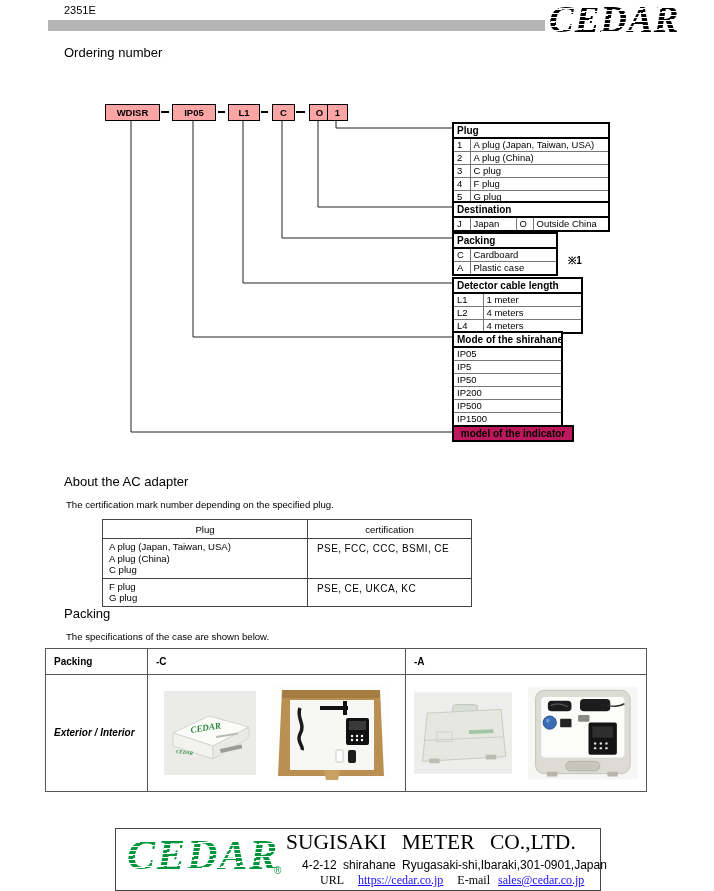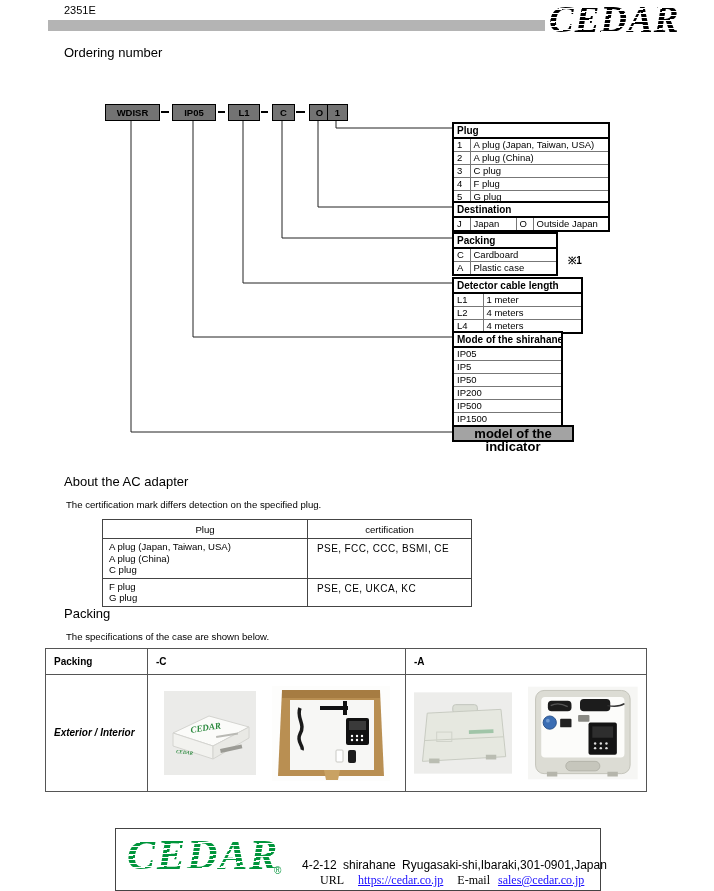--- a/index.html
+++ b/index.html
@@ -13,35 +13,35 @@
             font-style:italic;font-weight:bold;font-size:37px;letter-spacing:1px;color:#000;}
   .stripes{position:absolute;pointer-events:none;
            background:repeating-linear-gradient(177deg,transparent 0,transparent 3px,#fff 3px,#fff 4.2px);}
 
   .h1{position:absolute;font-size:13px;}
   .body-text{position:absolute;font-size:9.6px;line-height:12.5px;}
   .justify{text-align:justify;}
 
   
   .code-box{position:absolute;top:104px;height:15px;border:1px solid #000;text-align:center;
-            font-size:9.5px;font-weight:bold;line-height:15px;background:#737373;z-index:2;}
+            font-size:9.5px;font-weight:bold;line-height:15px;background:#fca5a5;z-index:2;}
   .dash{position:absolute;top:111px;height:2px;background:#000;z-index:2;}
 
   .lines-svg{position:absolute;left:0;top:0;z-index:0;pointer-events:none;}
 
   
   table.mini{position:absolute;border-collapse:collapse;table-layout:fixed;background:#fff;
              border:2px solid #000;z-index:1;}
   table.mini td{border:1px solid #777;font-size:9.5px;height:12px;line-height:12px;
                 padding:0 3px;white-space:nowrap;overflow:hidden;}
   table.mini td.ttl{font-weight:bold;font-size:10px;height:13px;line-height:13px;
                     border-bottom:2px solid #000;}
   .note-ref{position:absolute;font-size:10px;font-weight:bold;z-index:2;}
-  .indicator-box{position:absolute;border:2px solid #000;background:#a3a3a3;text-align:center;
-                 font-size:13px;font-weight:bold;line-height:13px;height:13px;z-index:1;}
+  .indicator-box{position:absolute;border:2px solid #000;background:#be185d;text-align:center;
+                 font-size:10px;font-weight:bold;line-height:13px;height:13px;z-index:1;}
 
   
   table.ac{position:absolute;border-collapse:collapse;table-layout:fixed;background:#fff;border:1px solid #444;}
   table.ac td,table.ac th{border:1px solid #444;font-size:9.6px;font-weight:normal;vertical-align:top;}
   table.ac th{height:16px;text-align:center;vertical-align:middle;}
   table.ac td{padding:2px 6px;line-height:11.5px;}
   table.ac td.cert{font-size:10px;letter-spacing:.4px;padding-top:4px;padding-left:9px;}
 
   
   table.pack{position:absolute;border-collapse:collapse;table-layout:fixed;background:#fff;border:1px solid #555;}
@@ -134,21 +134,21 @@
         <col>
       </colgroup>
     <tbody>
         <tr>
           <td class="ttl" colspan="4">Destination</td>
         </tr>
     <tr>
       <td>J</td>
       <td>Japan</td>
       <td>O</td>
-      <td>Outside Japan</td>
+      <td>Outside China</td>
     </tr>
   </tbody>
     </table>
 
   <table class="mini" style="left:452px;top:232px;width:106px;">
     <colgroup>
         <col style="width:17px;">
         <col>
       </colgroup>
     <tbody>
@@ -214,21 +214,21 @@
     <tr>
           <td>IP1500</td>
         </tr>
   </tbody>
     </table>
 
   <div class="indicator-box" style="left:452px;top:425px;width:118px;">model of the indicator</div>
 
 
   <div class="h1" style="left:64px;top:474px;">About the AC adapter</div>
-  <div class="body-text" style="left:66px;top:499px;">The certification mark differs detection on the specified plug.</div>
+  <div class="body-text" style="left:66px;top:499px;">The certification mark number depending on the specified plug.</div>
 
   <table class="ac" style="left:102px;top:519px;width:370px;">
     <colgroup>
         <col style="width:205px;">
         <col>
       </colgroup>
     <tbody>
         <tr>
       <th>Plug</th>
       <th>certification</th>
@@ -345,19 +345,20 @@
         </div>
       </td>
     </tr>
   </tbody>
     </table>
 
   <div class="footer-box">
     <div class="f-logo">CEDAR</div>
     <div class="stripes" style="left:11px;top:10px;width:150px;height:36px;"></div>
     <span class="f-reg">®</span>
+    <div class="f-company">SUGISAKI METER CO.,LTD.</div>
     <div class="f-address">4-2-12 shirahane Ryugasaki-shi,Ibaraki,301-0901,Japan</div>
     <div class="f-url">
       <span>URL</span><span class="f-sep"></span><a class="f-link">https://cedar.co.jp</a><span class="f-sep"></span><span>E-mail</span><span class="f-sep" style="width:8px;"></span><a class="f-link">sales@cedar.co.jp</a>
     </div>
   </div>
 
 </div>
 
 </body></html>

